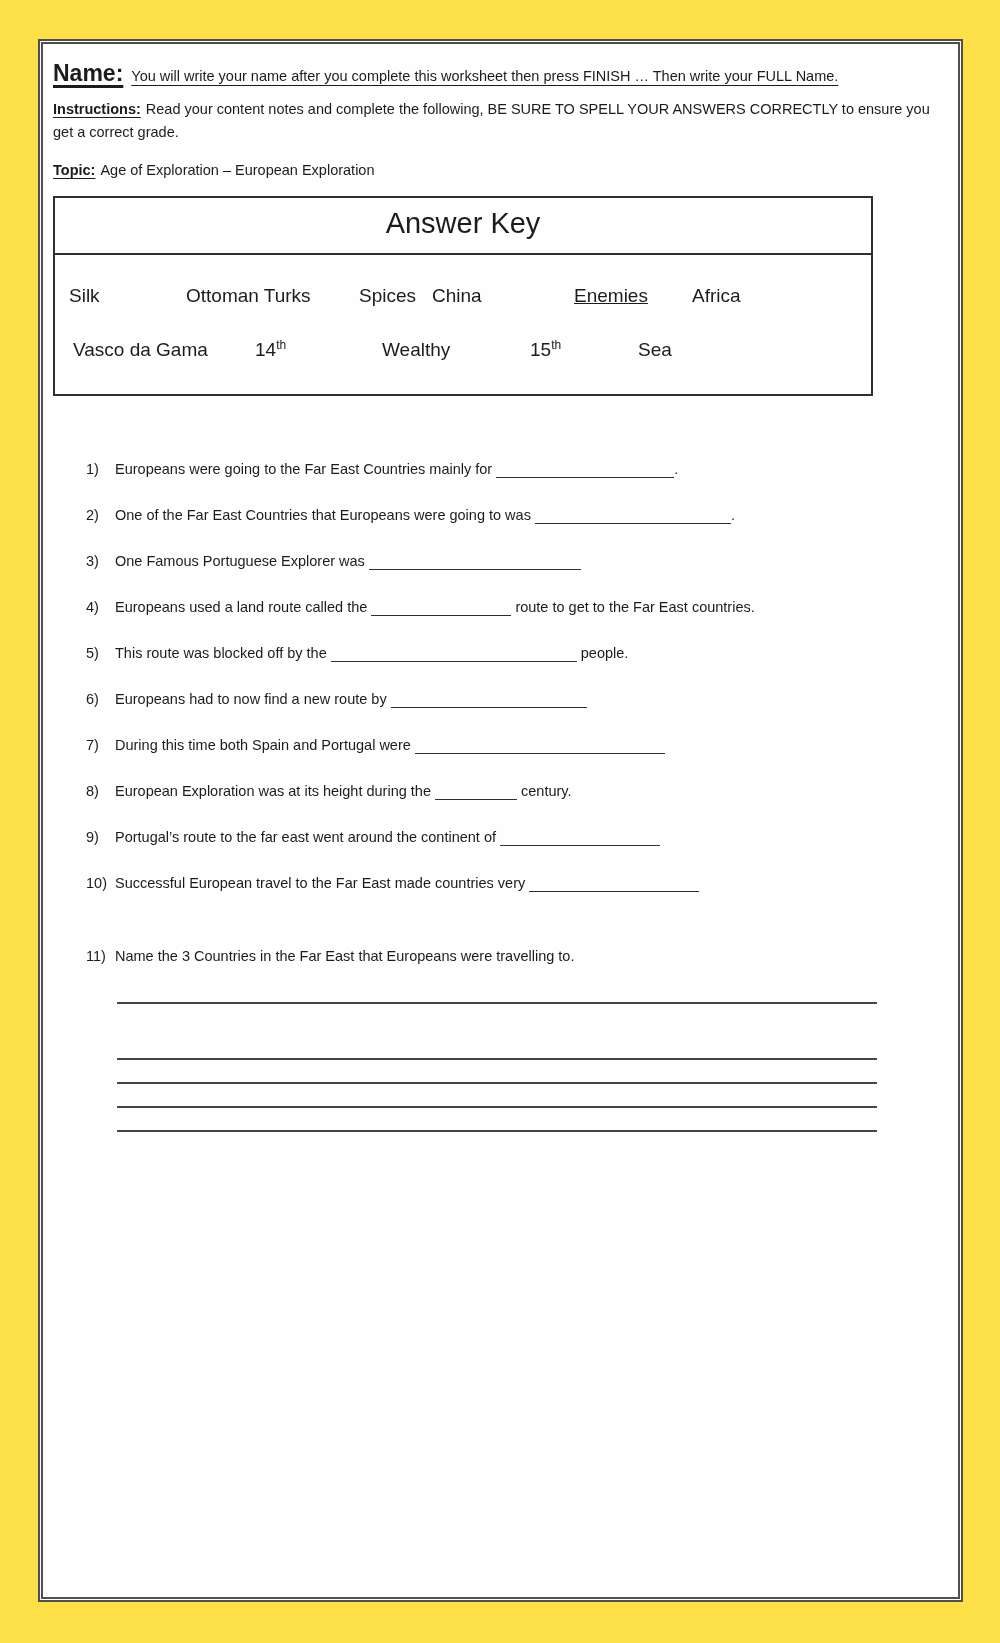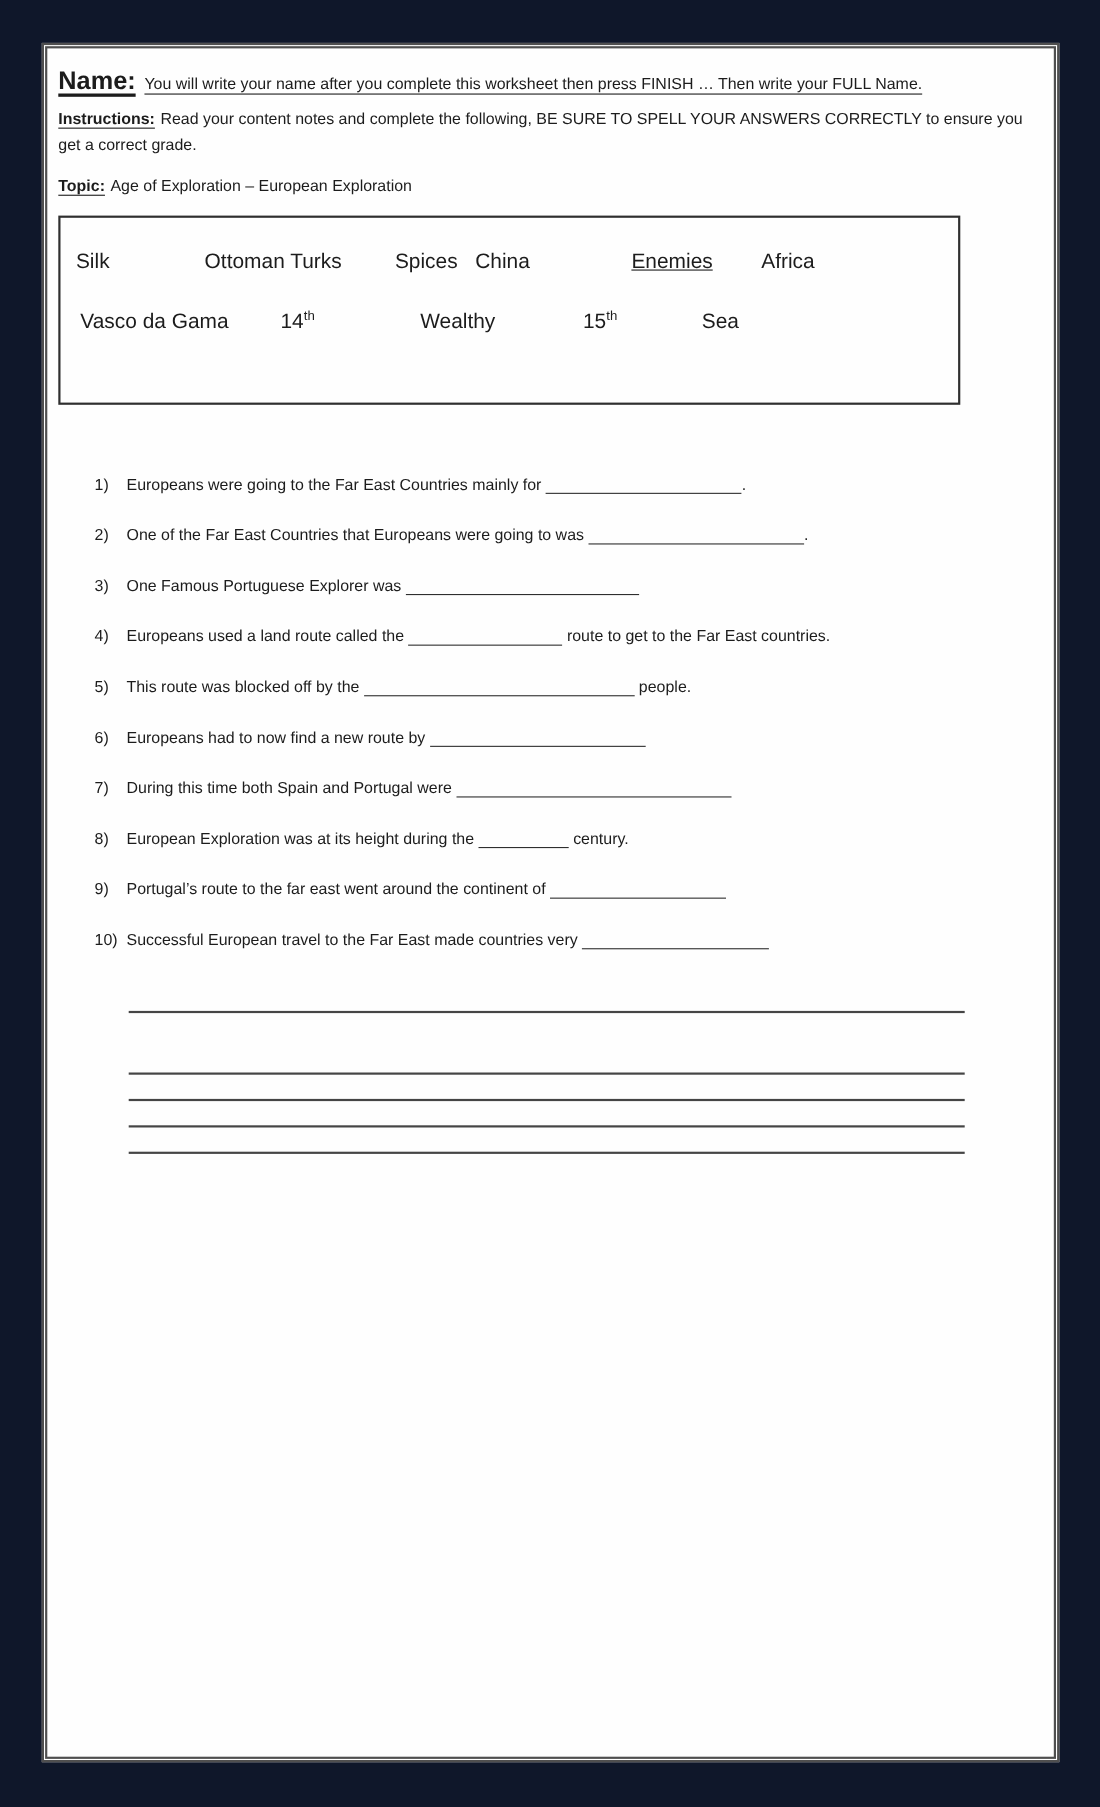--- a/index.html
+++ b/index.html
@@ -1,17 +1,17 @@
 <!DOCTYPE html>
 <html><head>
 <meta charset="utf-8">
 <style>
   html,body{margin:0;padding:0;background:#ffffff;}
   .sheet{
-    position:relative;width:1000px;height:1643px;background:#0f172a;
+    position:relative;width:1000px;height:1643px;background:#fde047;
     font-family:"Liberation Sans",sans-serif;color:#1c1c1c;overflow:hidden;
   }
   .page-box{
     position:absolute;left:38px;top:39px;width:925px;height:1563px;
     box-sizing:border-box;border:5px double #4f4f4f;background:#fefefe;
     padding:16px 22px 0 10px;
   }
   
   .name-line{white-space:nowrap;}
   .name-label{
@@ -26,21 +26,21 @@
   .instr{margin-top:11px;max-width:885px;}
   
   .akey{
     margin-top:13px;width:820px;box-sizing:border-box;
     border:2px solid #2f2f2f;background:#fefefe;
   }
   .akey-title{
     font-size:29px;text-align:center;padding:9px 0 13px 0;
     border-bottom:2px solid #2f2f2f;
   }
-  .akey-body{position:relative;height:168px;font-size:19px;}
+  .akey-body{position:relative;height:139px;font-size:19px;}
   .wb{position:absolute;white-space:nowrap;}
   .wb sup{font-size:12px;line-height:0;}
   .wb.r1{top:30px;} .wb.r2{top:84px;}
   .wb.r1[data-i="0"]{left:14px;}  .wb.r1[data-i="1"]{left:88px;margin-left:43px;}
   .wb.r1[data-i="2"]{left:304px;} .wb.r1[data-i="3"]{left:377px;}
   .wb.r1[data-i="4"]{left:519px;text-decoration:underline;} .wb.r1[data-i="5"]{left:637px;}
   .wb.r2[data-i="0"]{left:18px;}  .wb.r2[data-i="1"]{left:200px;}
   .wb.r2[data-i="2"]{left:327px;} .wb.r2[data-i="3"]{left:475px;}
   .wb.r2[data-i="4"]{left:583px;}
   
@@ -77,20 +77,21 @@
 
     <div class="meta-line instr">
       <span class="lbl">Instructions:</span><span>Read your content notes and complete the following, BE SURE TO SPELL YOUR ANSWERS CORRECTLY to ensure you get a correct grade.</span>
     </div>
 
     <div class="meta-line">
       <span class="lbl">Topic:</span><span>Age of Exploration – European Exploration</span>
     </div>
 
     <div class="akey">
+      <div class="akey-title">Answer Key</div>
       <div class="akey-body" id="akey-body">
           <span class="wb r1" data-i="0">Silk</span>
           <span class="wb r1" data-i="1">Ottoman Turks</span>
           <span class="wb r1" data-i="2">Spices</span>
           <span class="wb r1" data-i="3">China</span>
           <span class="wb r1" data-i="4">Enemies</span>
           <span class="wb r1" data-i="5">Africa</span>
           <span class="wb r2" data-i="0">Vasco da Gama</span>
           <span class="wb r2" data-i="1">14<sup>th</sup></span>
           <span class="wb r2" data-i="2">Wealthy</span>
@@ -154,20 +155,24 @@
             <span class="q-body">Portugal’s route to the far east went around the continent of <span class="blank" style="width: 160px;"></span></span>
           </div>
         </div>
         <div class="q" data-qid="q10">
           <div class="q-row">
             <span class="q-num">10)</span>
             <span class="q-body">Successful European travel to the Far East made countries very <span class="blank" style="width: 170px;"></span></span>
           </div>
         </div>
         <div class="q" data-qid="q11">
+          <div class="q-row">
+            <span class="q-num">11)</span>
+            <span class="q-body">Name the 3 Countries in the Far East that Europeans were travelling to.</span>
+          </div>
           <div class="q-lines indent">
             <div class="ans-line"></div>
           </div>
         </div>
         <div class="q" data-qid="q13">
           <div class="q-lines indent">
             <div class="ans-line"></div>
             <div class="ans-line"></div>
             <div class="ans-line"></div>
             <div class="ans-line"></div>

